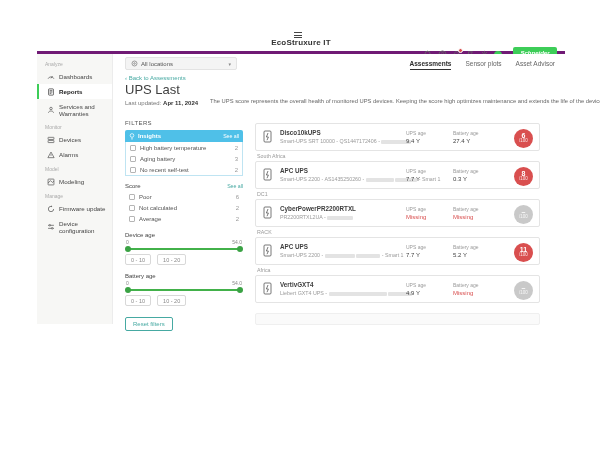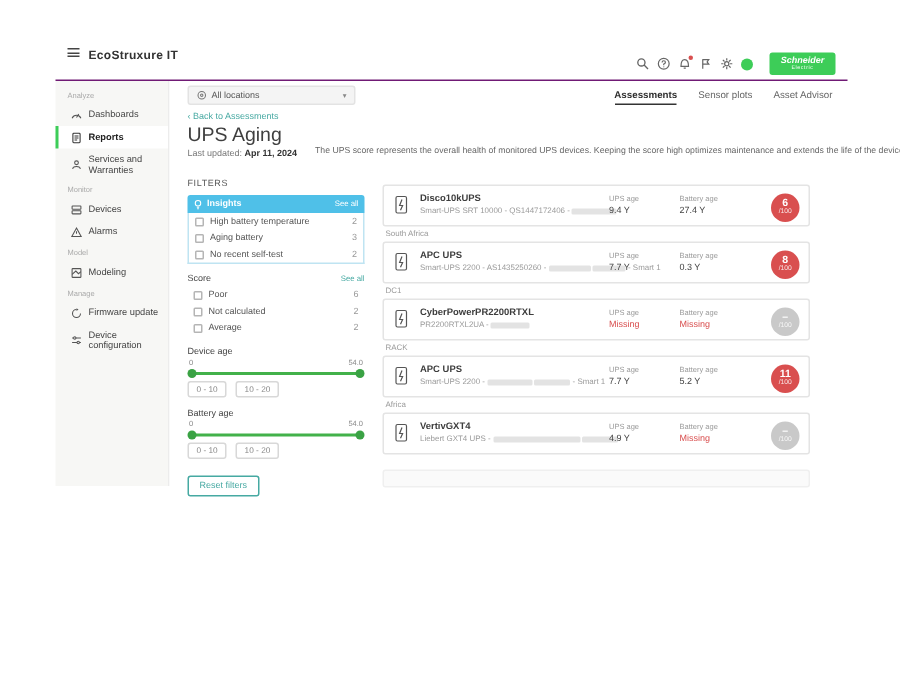--- a/index.html
+++ b/index.html
@@ -2,21 +2,21 @@
 <html><head>
 <meta charset="utf-8">
 <style>
   * { box-sizing: border-box; margin: 0; padding: 0; }
   html,body { width:600px; height:450px; background:#fff; overflow:hidden;
     font-family:"Liberation Sans","DejaVu Sans",sans-serif; color:#444; }
   .app { position:absolute; left:37px; top:32px; width:528px; height:292px; background:#fff; }
 
   
   .topbar { position:absolute; top:0; left:0; right:0; height:22px; background:#fff;
-    border-bottom:1px solid #701a75; display:flex; padding:0 8px; }
+    border-bottom:3px solid #701a75; display:flex; align-items:center; padding:0 8px;flex-direction:column; }
   .burger { width:8px; display:flex; flex-direction:column; gap:1.5px; margin-right:6px; cursor:pointer; }
   .burger i { display:block; height:1px; background:#444; }
   .logo-text { font-size:8px; font-weight:bold; color:#333; letter-spacing:.2px; }
   .tb-right { margin-left:auto; display:flex; align-items:center; gap:4px; }
   .tb-ic { position:relative; width:10px; height:10px; display:flex; align-items:center; justify-content:center; cursor:pointer; }
   .tb-ic svg { display:block; }
   .notif-dot { position:absolute; top:-2px; right:-2px; width:5px; height:5px; border-radius:50%;
     background:#d94f4f; border:.5px solid #fff; }
   .avatar-dot { width:8px; height:8px; border-radius:50%; background:#3dcd58; }
   .se-logo { margin-left:6px; width:44px; height:15px; background:#3dcd58; border-radius:2px;
@@ -243,21 +243,21 @@
       <span class="chev">▾</span>
     </div>
 
     <div class="tabs">
       <span class="tab active">Assessments</span>
       <span class="tab">Sensor plots</span>
       <span class="tab">Asset Advisor</span>
     </div>
 
     <div class="back-link">‹ <span>Back to Assessments</span></div>
-    <div class="page-title">UPS Aging</div>
+    <div class="page-title">UPS Last</div>
     <div class="updated">
       <span>Last updated:</span> <b>Apr 11, 2024</b>
     </div>
     <div class="desc">The UPS score represents the overall health of monitored UPS devices. Keeping the score high optimizes maintenance and extends the life of the device.</div>
 
     <div class="filters">
       <div class="f-title">FILTERS</div>
 
       <div class="ins-bar">
         <svg width="6" height="7" viewBox="0 0 8 10" fill="none" stroke="#fff" stroke-width="1">

